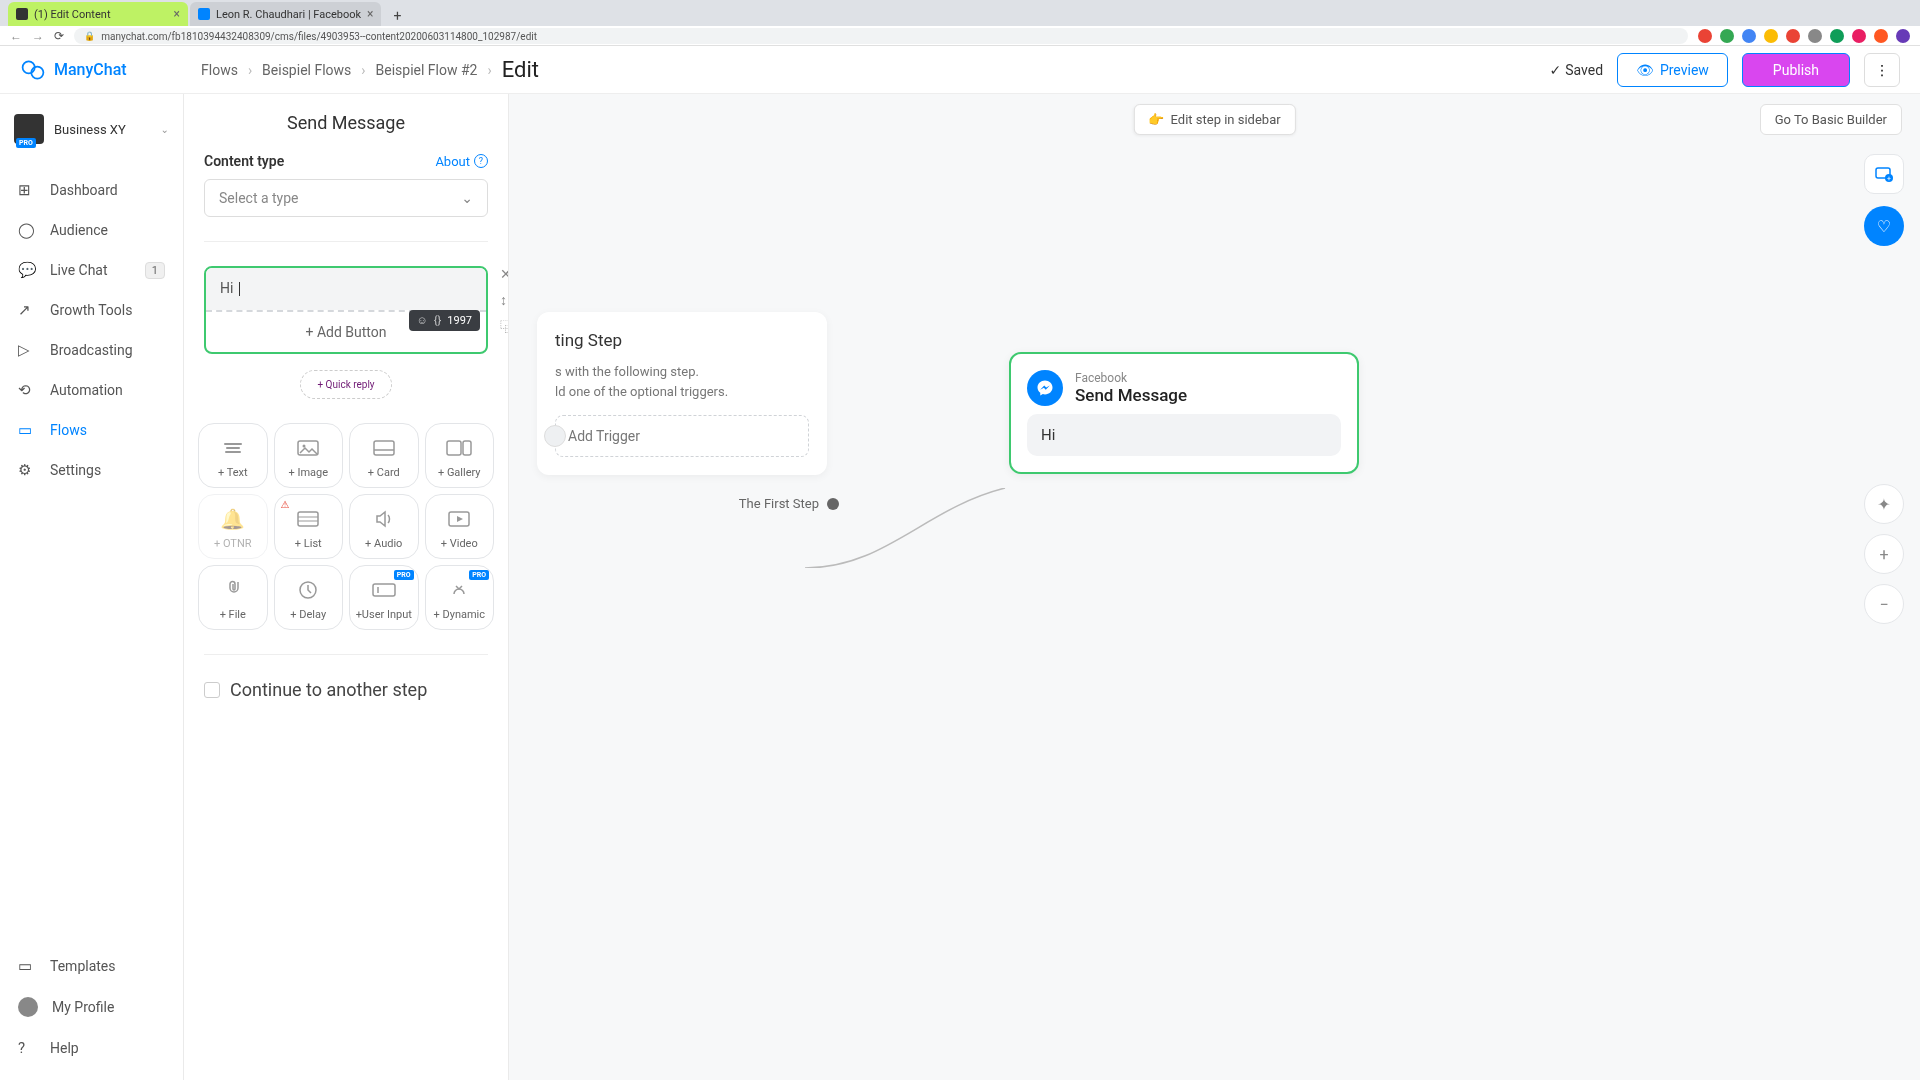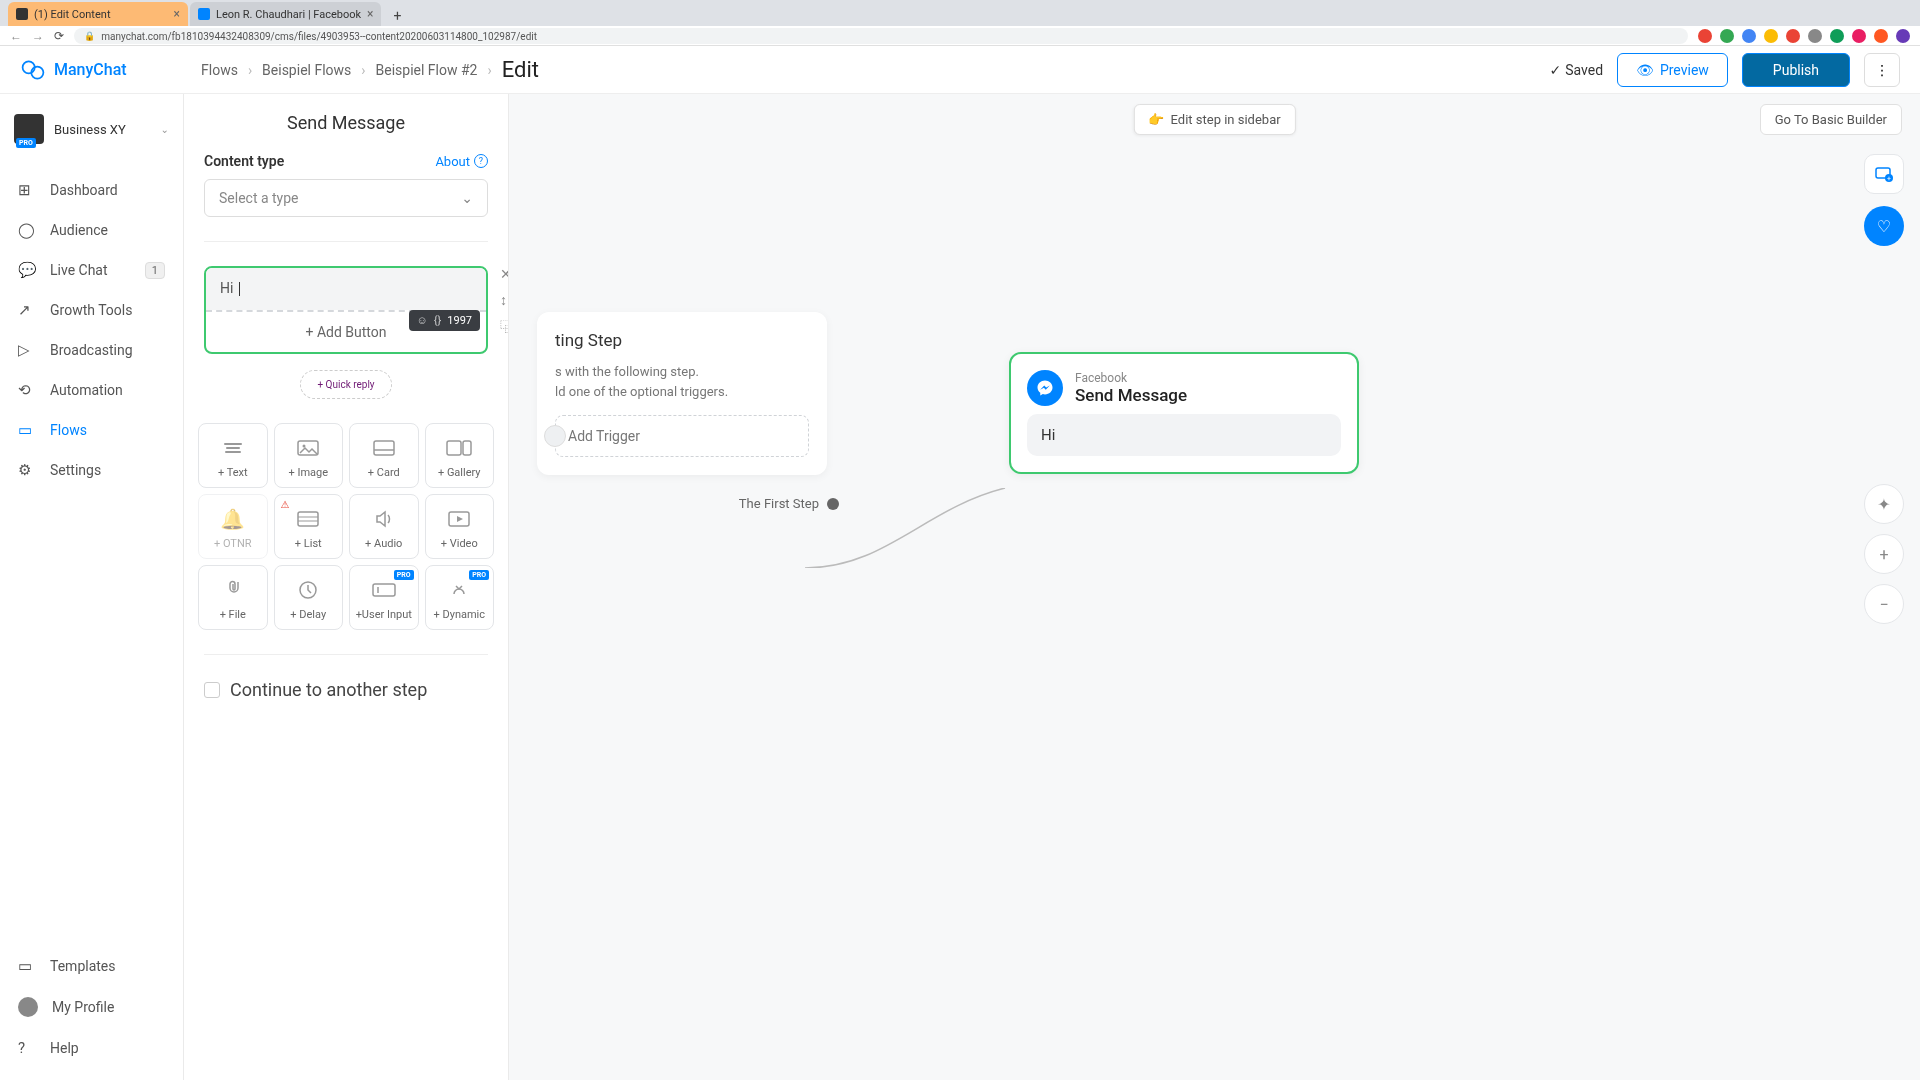--- a/index.html
+++ b/index.html
@@ -1,21 +1,21 @@
 <!DOCTYPE html>
 <html><head>
 <meta charset="utf-8">
 <style>
 *{margin:0;padding:0;box-sizing:border-box;font-family:-apple-system,BlinkMacSystemFont,"Segoe UI",Roboto,sans-serif}
 body{background:#f5f5f5;overflow:hidden}
 
 
 .browser-chrome{height:46px;background:#fff;border-bottom:1px solid #e0e0e0}
 .tab-bar{height:26px;background:#dee1e6;display:flex;align-items:flex-end;padding-left:8px}
-.tab{height:24px;background:#fdba74;border-radius:6px 6px 0 0;padding:0 8px;display:flex;align-items:center;gap:6px;font-size:11px;color:#333;min-width:180px;max-width:200px;margin-right:2px}
+.tab{height:24px;background:#bef264;border-radius:6px 6px 0 0;padding:0 8px;display:flex;align-items:center;gap:6px;font-size:11px;color:#333;min-width:180px;max-width:200px;margin-right:2px}
 .tab.inactive{background:#cdd0d5}
 .tab-favicon{width:12px;height:12px;border-radius:2px;background:#0084ff}
 .tab-favicon.mc{background:#333}
 .tab-close{margin-left:auto;font-size:12px;color:#666;cursor:pointer}
 .new-tab{width:20px;height:20px;display:flex;align-items:center;justify-content:center;color:#444;font-size:14px;margin-left:4px}
 .addr-bar{height:20px;display:flex;align-items:center;padding:0 10px;gap:10px}
 .nav-arrow{color:#888;font-size:12px}
 .reload{color:#555;font-size:12px}
 .url-field{flex:1;background:#f1f3f4;border-radius:12px;height:16px;padding:0 10px;font-size:10px;color:#555;display:flex;align-items:center;gap:6px}
 .lock{font-size:9px}
@@ -28,21 +28,21 @@
 .logo-icon{width:26px;height:26px}
 .logo-text{color:#0084ff;font-size:16px;font-weight:500}
 .breadcrumb{display:flex;align-items:center;gap:10px;font-size:14px;color:#666}
 .bc-sep{color:#bbb}
 .bc-edit{font-size:22px;color:#222;font-weight:400}
 .header-right{margin-left:auto;display:flex;align-items:center;gap:14px}
 .saved{display:flex;align-items:center;gap:4px;font-size:14px;color:#333}
 .check{color:#333}
 .btn{padding:8px 18px;border-radius:6px;font-size:14px;border:1px solid #ddd;background:#fff;cursor:pointer;display:flex;align-items:center;gap:6px}
 .btn-preview{color:#0084ff;border-color:#0084ff}
-.btn-publish{background:#0369a1;color:#fff;border-color:#0084ff;padding:8px 30px}
+.btn-publish{background:#d946ef;color:#fff;border-color:#0084ff;padding:8px 30px}
 .btn-more{padding:8px 10px}
 
 
 .app-body{display:flex;height:calc(1080px - 46px - 48px);position:relative}
 
 
 .sidebar{width:184px;background:#fff;border-right:1px solid #eaeaea;display:flex;flex-direction:column;padding:12px 0}
 .workspace{display:flex;align-items:center;padding:8px 14px;gap:10px;margin-bottom:18px}
 .ws-avatar{width:30px;height:30px;background:#333;border-radius:4px;position:relative}
 .ws-pro{position:absolute;bottom:-4px;left:2px;background:#0084ff;color:#fff;font-size:7px;font-weight:700;padding:1px 3px;border-radius:2px}
@@ -72,21 +72,21 @@
 .text-cursor{display:inline-block;width:1px;height:14px;background:#333;vertical-align:middle;margin-left:2px}
 .add-btn-row{border-top:2px dashed #d5d8dc;padding:12px;text-align:center;font-size:14px;color:#666;position:relative}
 .char-popup{position:absolute;right:6px;top:-2px;background:#3a3d42;color:#fff;font-size:11px;padding:4px 8px;border-radius:4px;display:flex;align-items:center;gap:6px}
 .char-popup .ico{opacity:.7}
 .side-tools{position:absolute;right:-26px;top:0;display:flex;flex-direction:column;gap:10px;color:#888}
 .side-tool{font-size:14px;cursor:pointer}
 
 .quick-reply{margin:0 auto 24px;border:1px dashed #ccc;border-radius:18px;padding:8px 16px;font-size:10px;color:#701a75;width:fit-content}
 
 .block-grid{display:grid;grid-template-columns:repeat(4,1fr);gap:6px;padding:0 14px;margin-bottom:24px}
-.block-card{border:1px solid #e3e5e8;border-radius:8px;padding:12px 4px 8px;text-align:center;cursor:pointer;position:relative;background:#fff}
+.block-card{border:1px solid #e3e5e8;border-radius:16px;padding:12px 4px 8px;text-align:center;cursor:pointer;position:relative;background:#fff}
 .block-card.disabled{opacity:.5}
 .block-icon{font-size:20px;color:#888;margin-bottom:6px;height:24px;display:flex;align-items:center;justify-content:center}
 .block-label{font-size:11px;color:#666}
 .pro-badge{position:absolute;top:4px;right:4px;background:#0084ff;color:#fff;font-size:7px;font-weight:700;padding:1px 3px;border-radius:2px}
 .warn-badge{position:absolute;top:4px;left:6px;color:#e74c3c;font-size:10px}
 
 .continue-row{display:flex;align-items:center;gap:10px;padding:0 20px;margin-top:10px}
 .checkbox{width:16px;height:16px;border:1px solid #ccc;border-radius:3px}
 .continue-label{font-size:18px;color:#444}
 

